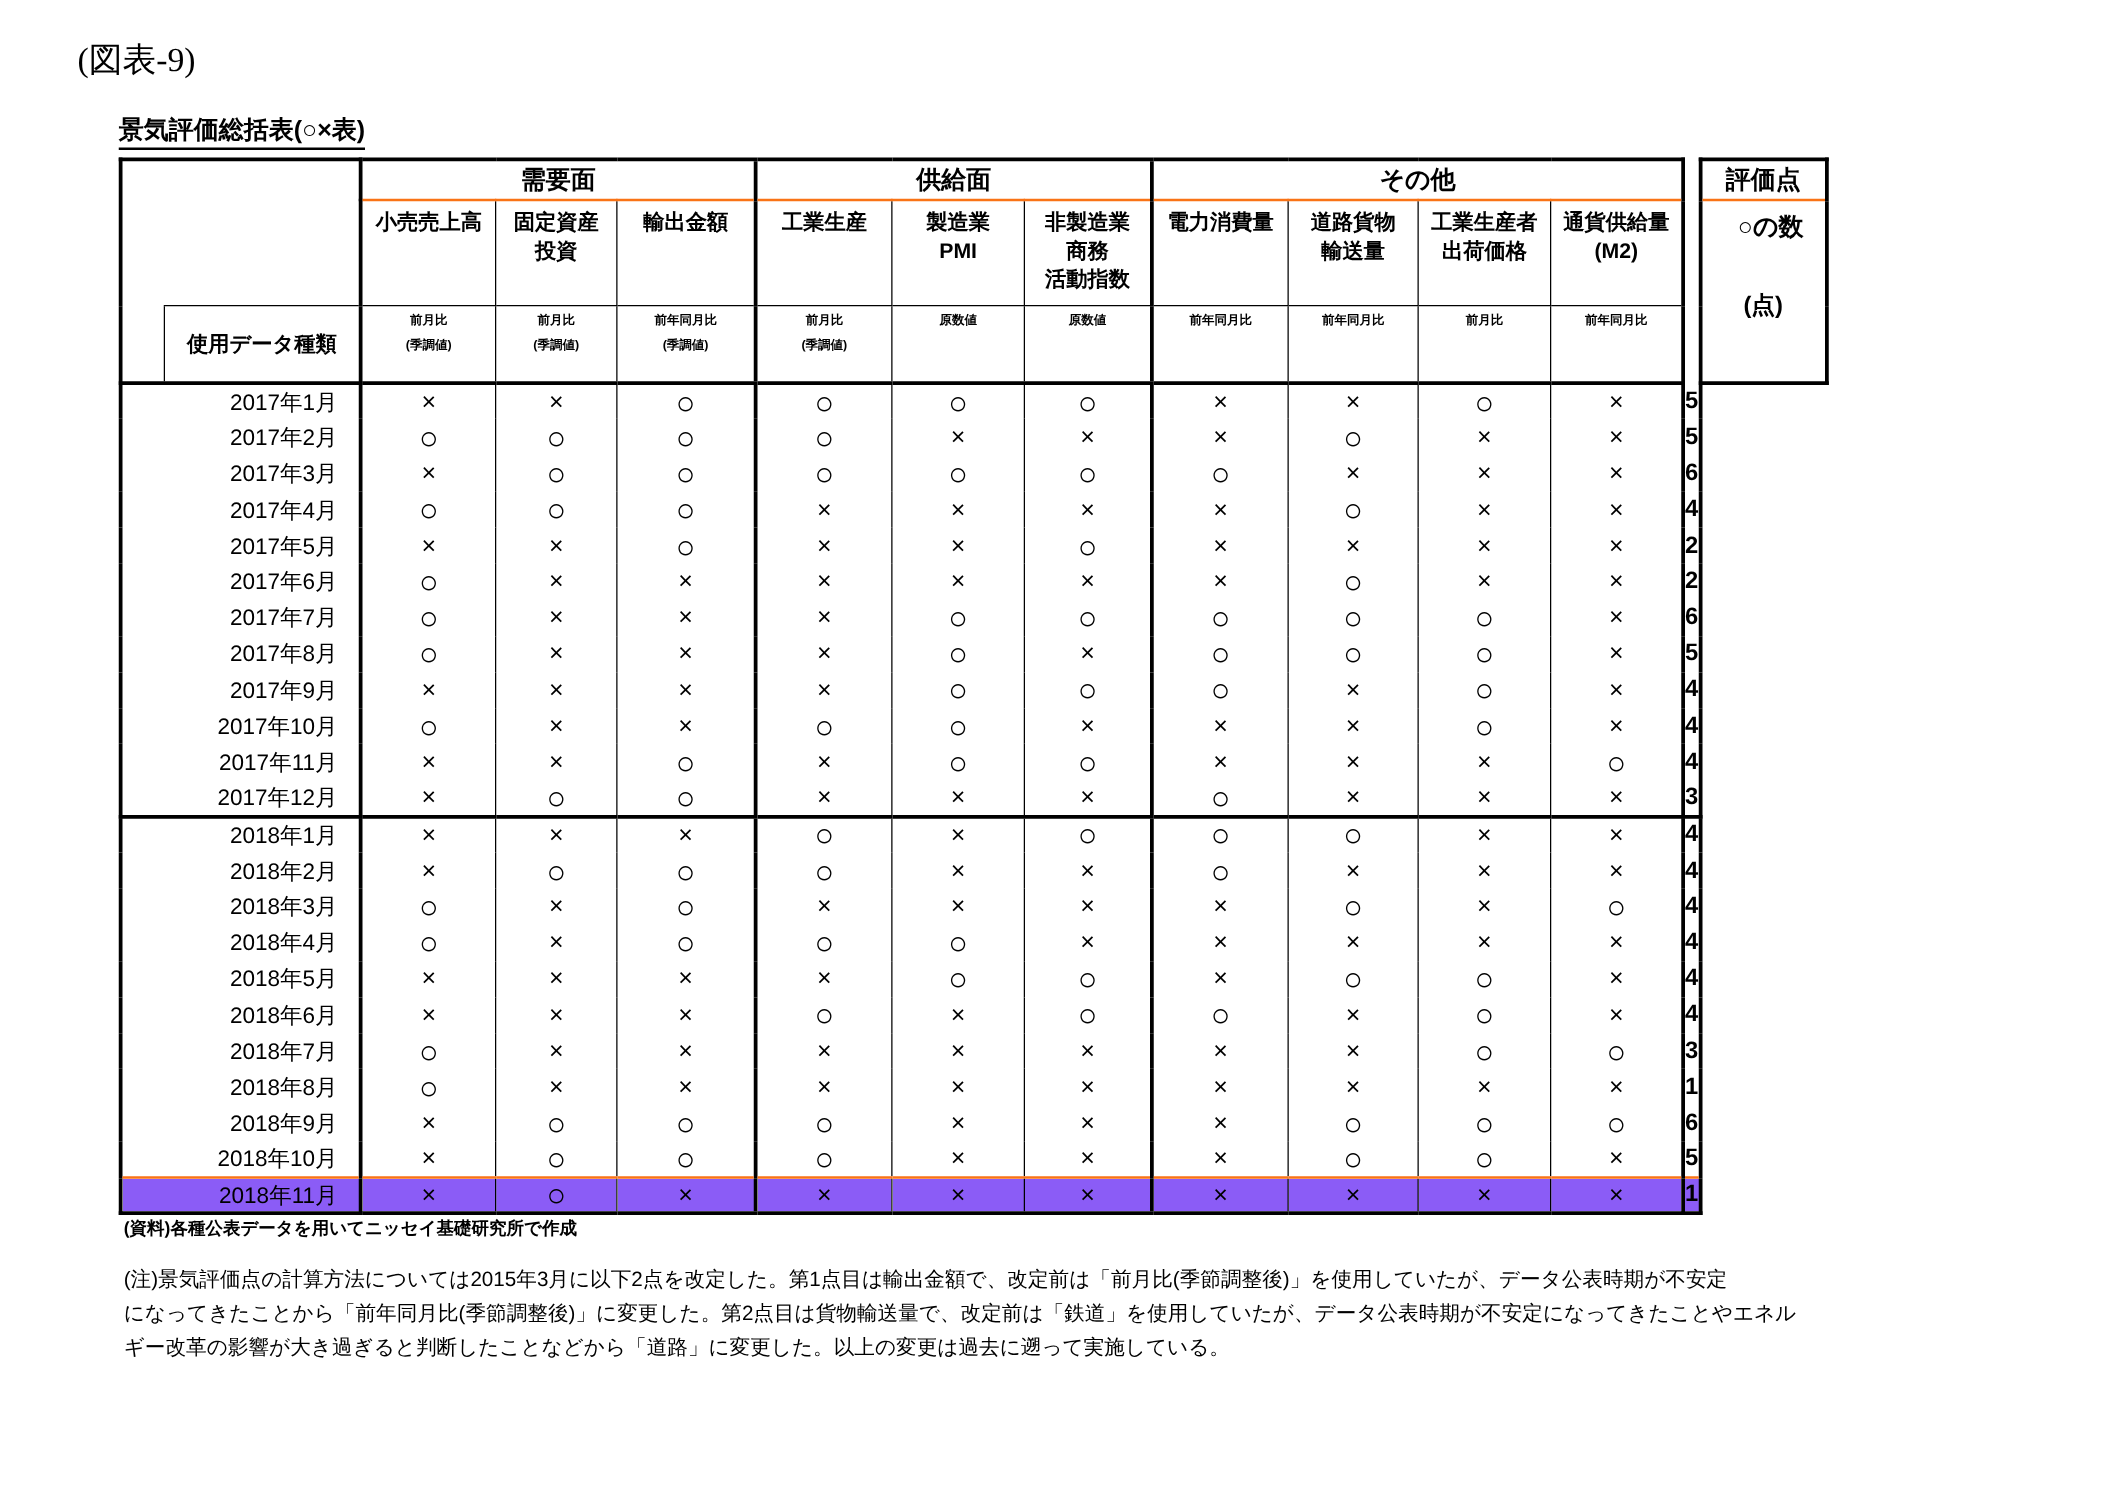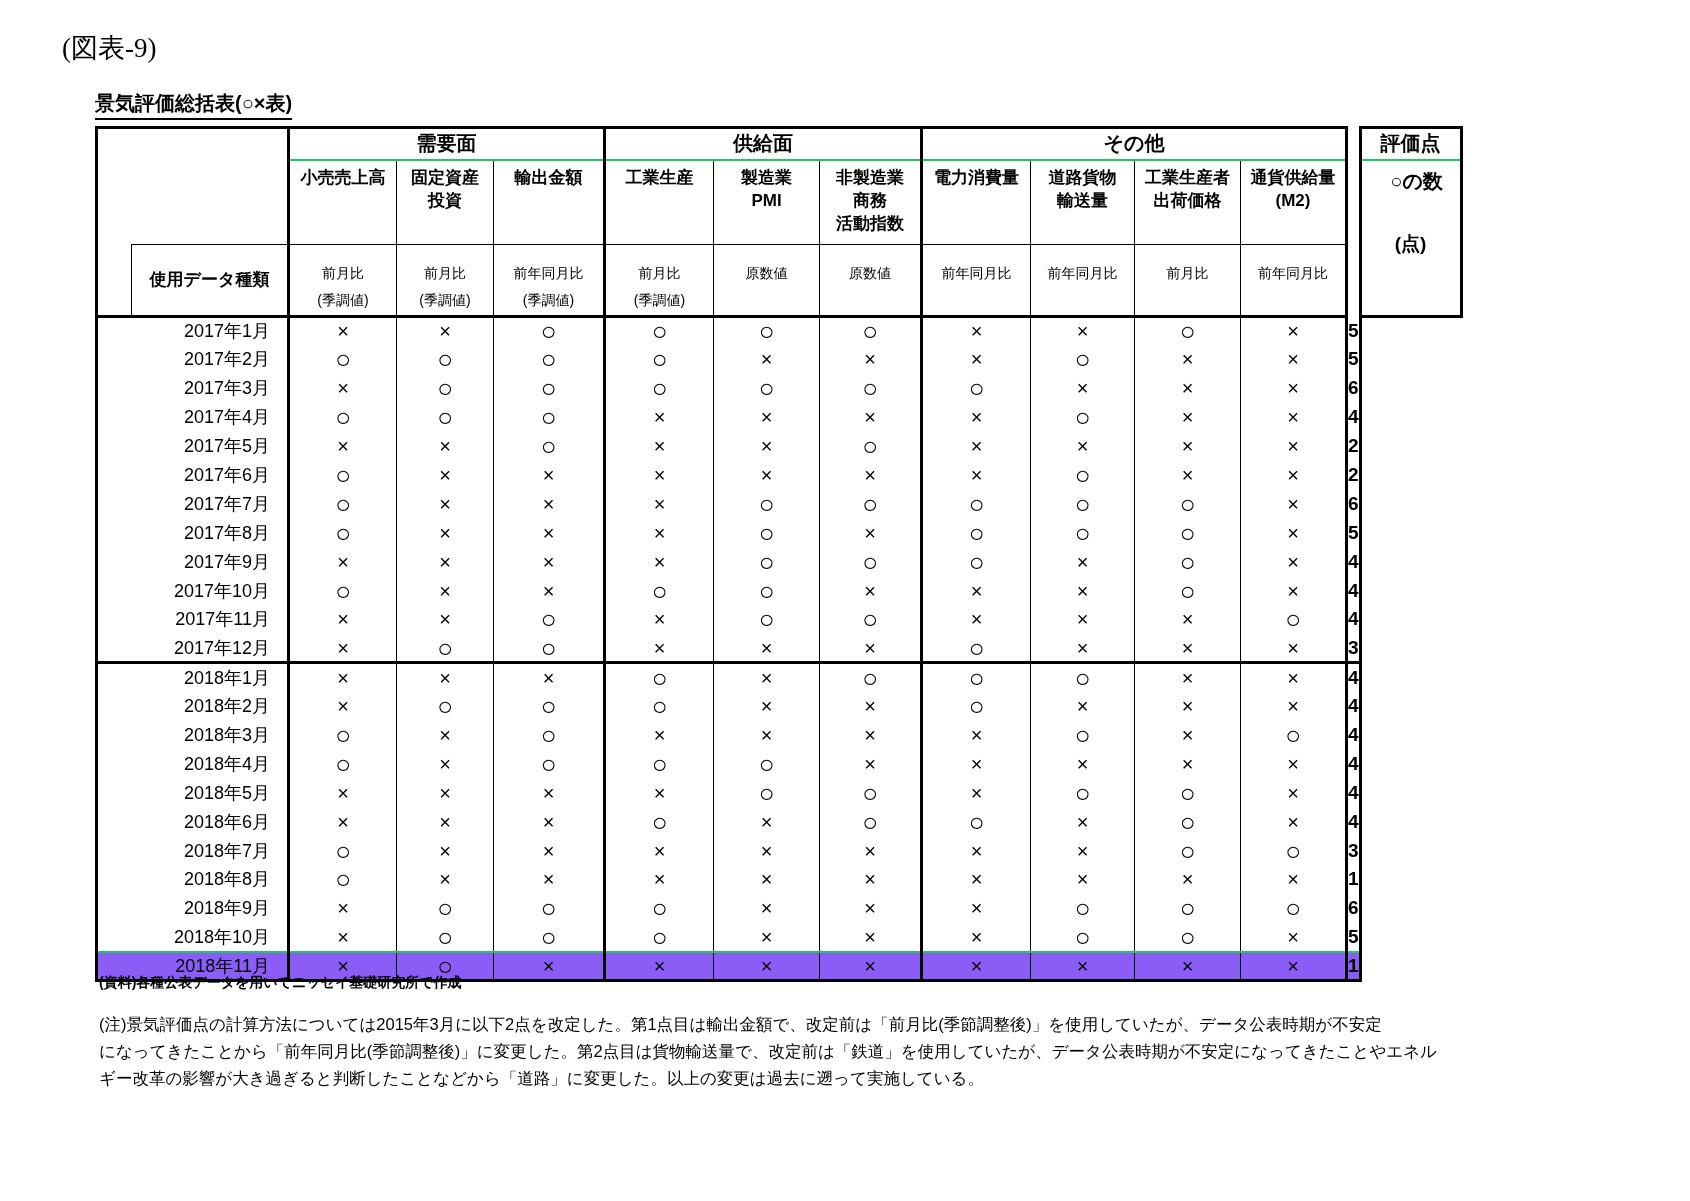--- a/index.html
+++ b/index.html
@@ -10,25 +10,25 @@
   }
   .figure-label { position:absolute; left:62px; top:30px; font-family:"Liberation Serif", serif; font-size:27px; }
   .table-title { position:absolute; left:95px; top:90px; font-size:20px; font-weight:bold;
                  border-bottom:2px solid #000; padding-bottom:1px; }
   .table-wrap { position:absolute; left:95px; top:126px; }
   table { border-collapse:collapse; table-layout:fixed; }
   th,td { padding:0; margin:0; text-align:center; vertical-align:middle; font-weight:normal; overflow:hidden; }
   
   .bL1{border-left:1px solid #000}   .bL3{border-left:3px solid #000}
   .bR1{border-right:1px solid #000}  .bR3{border-right:3px solid #000}    .bT3{border-top:3px solid #000}
-  .bB1{border-bottom:1px solid #000} .bB2{border-bottom:2px solid #22c55e} .bB3{border-bottom:3px solid #000}
+  .bB1{border-bottom:1px solid #000} .bB2{border-bottom:2px solid #f97316} .bB3{border-bottom:3px solid #000}
   .spacer { border:none; background:#fff; }
   .group-cell { font-size:20px; font-weight:bold; }
   .name-cell  { font-size:17px; font-weight:bold; vertical-align:top; padding-top:5px; line-height:1.38; }
-  .type-cell  { font-size:14px; font-weight:normal; vertical-align:top; padding-top:15px; line-height:1.95; }
+  .type-cell  { font-size:10px; font-weight:bold; vertical-align:top; padding-top:2px; line-height:1.95; }
   .rowhdr     { font-size:17px; font-weight:bold; }
   .score-title{ font-size:20px; font-weight:bold; }
   .score-unit { vertical-align:top; padding-top:7px; font-weight:bold; }
   .su1 { font-size:20px; margin-bottom:36px;margin-left:12px; }
   .su2 { font-size:19px; }
   .rowlabel   { font-size:18px; text-align:right; padding-right:17px; }
   .mk-o { font-size:26px; line-height:1; }
   .mk-x { font-size:20px; line-height:1; }
   .score-cell { font-size:19px; font-weight:bold; }
   .hl { background:#8b5cf6; }

